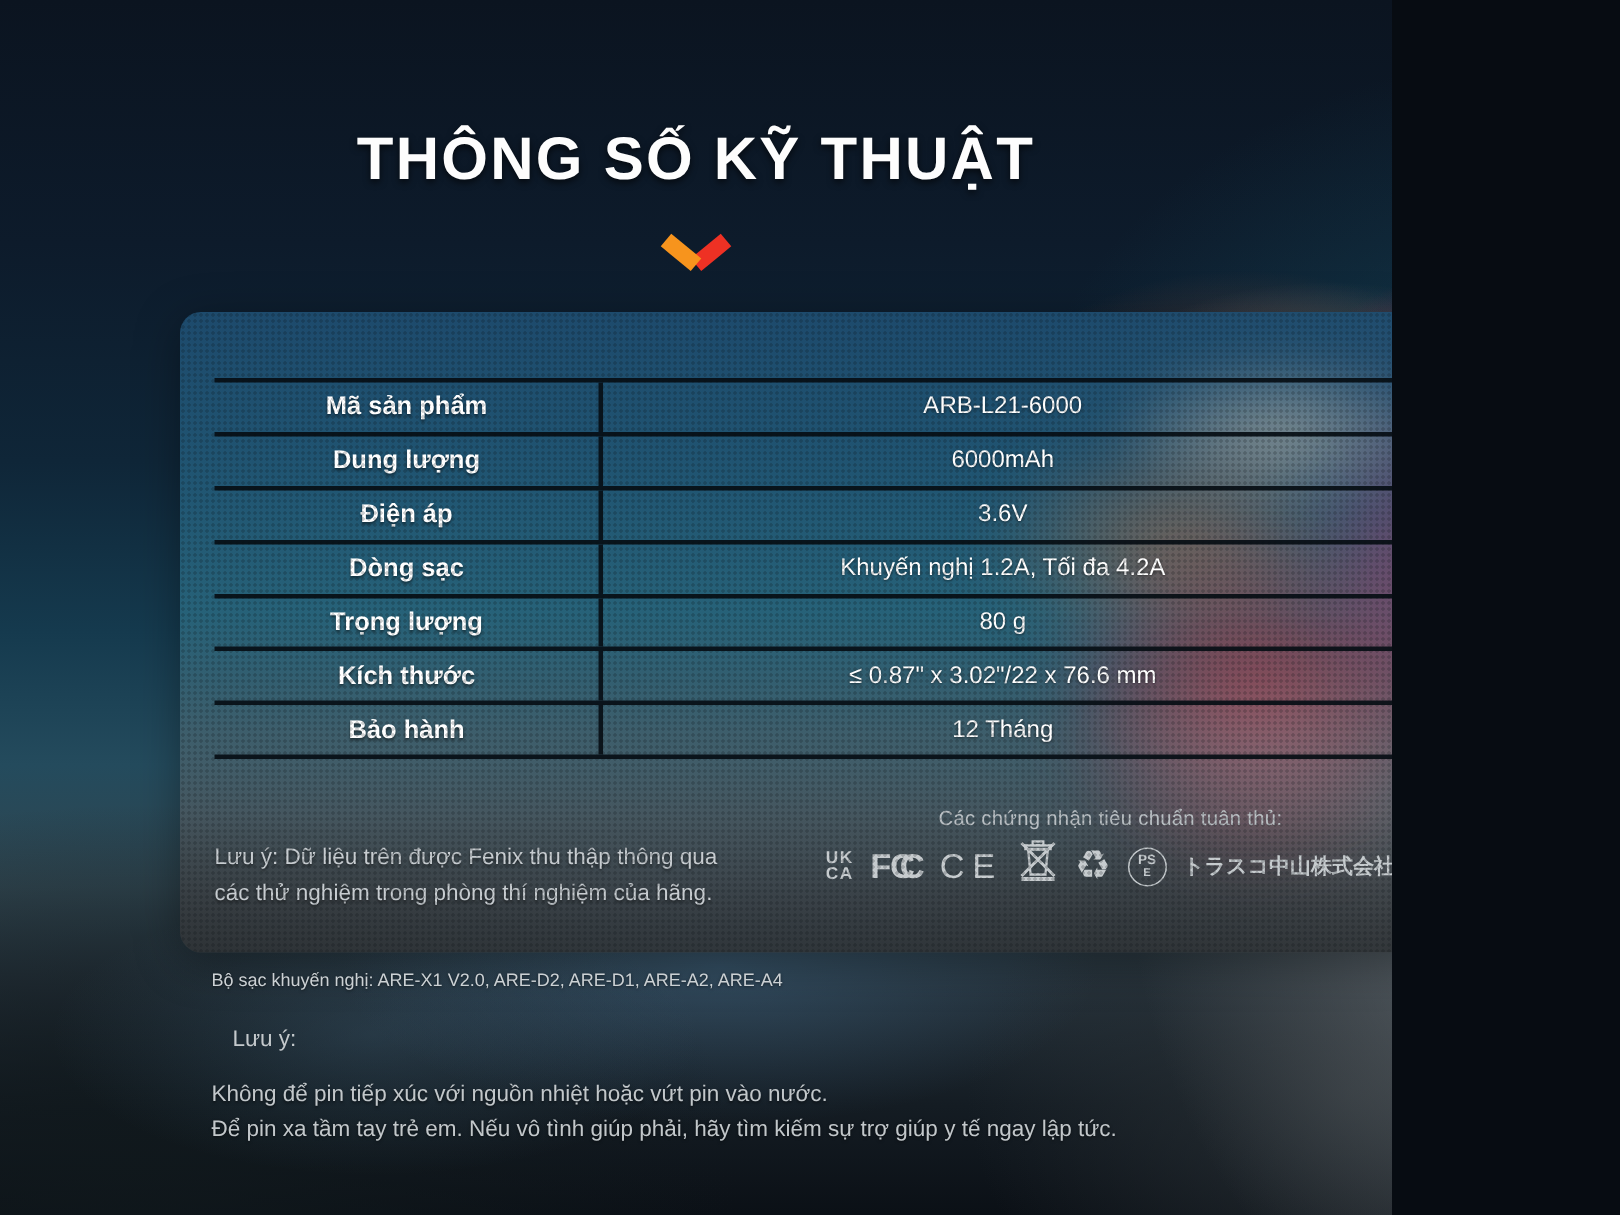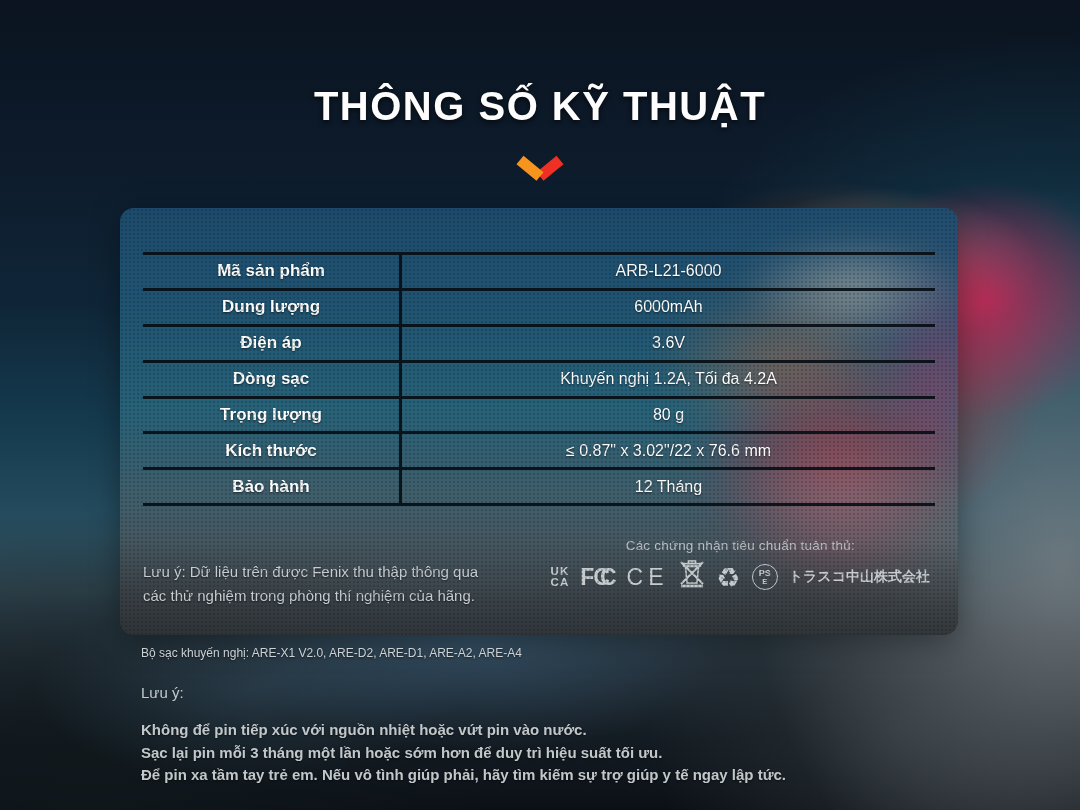--- a/index.html
+++ b/index.html
@@ -1,18 +1,18 @@
 <!DOCTYPE html>
 <html><head>
 <meta charset="utf-8">
 <style>
   html,body{margin:0;padding:0;background:#070c12;}
   *{box-sizing:border-box;}
   .stage{
-    position:relative;width:1080px;height:810px;overflow:hidden;
+    position:relative;width:928px;height:810px;overflow:hidden;
     font-family:"Liberation Sans","DejaVu Sans",sans-serif;
     background:
       radial-gradient(200px 170px at 985px 300px, rgba(205,35,85,0.80), transparent 70%),
       radial-gradient(260px 230px at 860px 375px, rgba(185,45,50,0.70), transparent 72%),
       radial-gradient(240px 150px at 830px 285px, rgba(200,95,60,0.45), transparent 70%),
       radial-gradient(220px 110px at 885px 265px, rgba(200,190,178,0.45), transparent 70%),
       radial-gradient(430px 520px at 1060px 560px, rgba(128,133,137,0.75), transparent 72%),
       radial-gradient(340px 260px at 900px 730px, rgba(40,47,52,0.9), transparent 75%),
       radial-gradient(520px 420px at 1040px 330px, rgba(24,88,108,0.55), transparent 70%),
       radial-gradient(360px 150px at 480px 645px, rgba(72,122,162,0.34), transparent 70%),
@@ -74,24 +74,24 @@
   .ce{font-size:23px;font-weight:400;letter-spacing:5px;}
   .recycle{font-family:"DejaVu Sans",sans-serif;font-size:27px;line-height:27px;}
   .pse{width:26px;height:26px;border:1.7px solid #c6cbce;border-radius:50%;
     display:inline-flex;flex-direction:column;align-items:center;justify-content:center;line-height:1;}
   .pse .ps{font-size:9px;font-weight:800;}
   .pse .e{font-size:7.5px;font-weight:700;}
   .jp-company{font-size:14px;font-weight:700;font-family:"DejaVu Sans",sans-serif;white-space:nowrap;}
   
   .chargers{position:absolute;left:141px;top:646px;font-size:12px;color:#ccd1d4;margin:0;
     text-shadow:0 1px 2px rgba(0,0,0,0.5);}
-  .note-label{position:absolute;left:141px;top:684px;font-size:15px;color:#c4c9cc;margin:0;}
+  .note-label{position:absolute;left:155px;top:684px;font-size:15px;color:#c4c9cc;margin:0;}
   .warnings{position:absolute;left:141px;top:719px;font-size:15px;color:#c2c7ca;line-height:22.5px;
     text-shadow:0 1px 2px rgba(0,0,0,0.5);}
-  .warnings p{margin:0;font-weight:bold;}
+  .warnings p{margin:0;}
 </style>
 </head>
 <body>
 
 <div class="stage">
 
   <h1 class="page-title">THÔNG SỐ KỸ THUẬT</h1>
 
   <div class="chevron-wrap">
     <svg width="54" height="27" viewBox="0 0 54 27" aria-hidden="true">
@@ -175,17 +175,16 @@
         <span class="jp-company">トラスコ中山株式会社</span>
       </div>
     </div>
   </section>
 
   <p class="chargers">Bộ sạc khuyến nghị: ARE-X1 V2.0, ARE-D2, ARE-D1, ARE-A2, ARE-A4</p>
   <p class="note-label">Lưu ý:</p>
 
   <div class="warnings">
     <p>Không để pin tiếp xúc với nguồn nhiệt hoặc vứt pin vào nước.</p>
-    <p>Sạc lại pin mỗi 3 tháng một lần hoặc sớm hơn để duy trì hiệu suất tối ưu.</p>
     <p>Để pin xa tầm tay trẻ em. Nếu vô tình giúp phải, hãy tìm kiếm sự trợ giúp y tế ngay lập tức.</p>
   </div>
 
 </div>
 
 </body></html>

